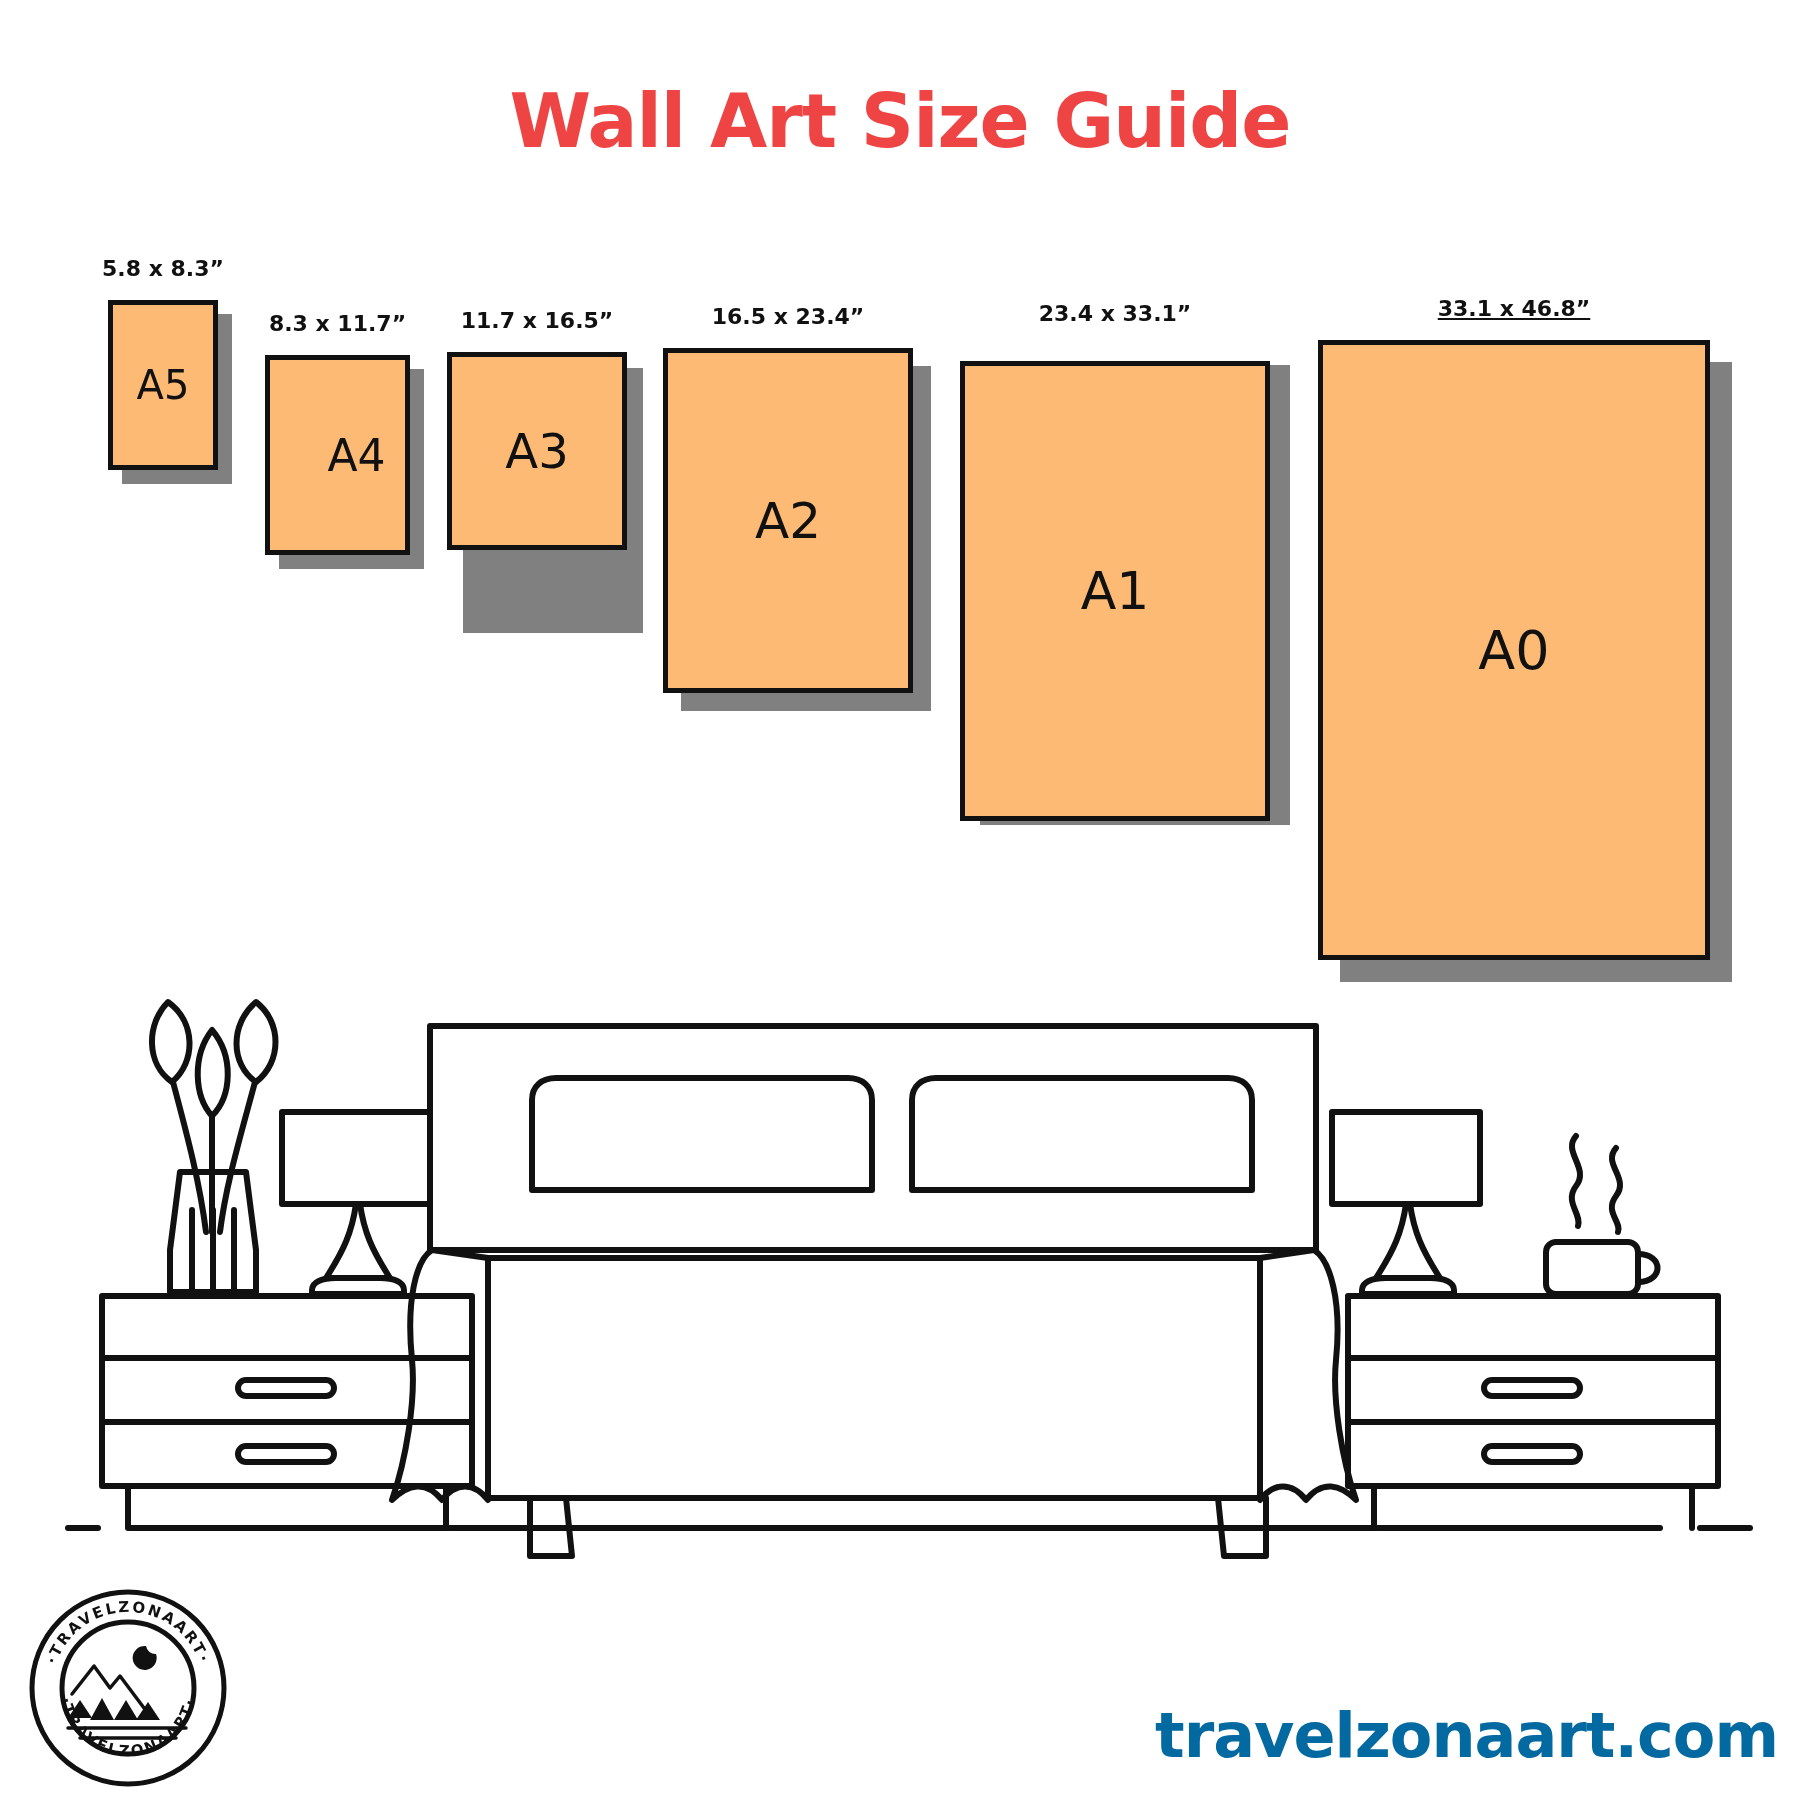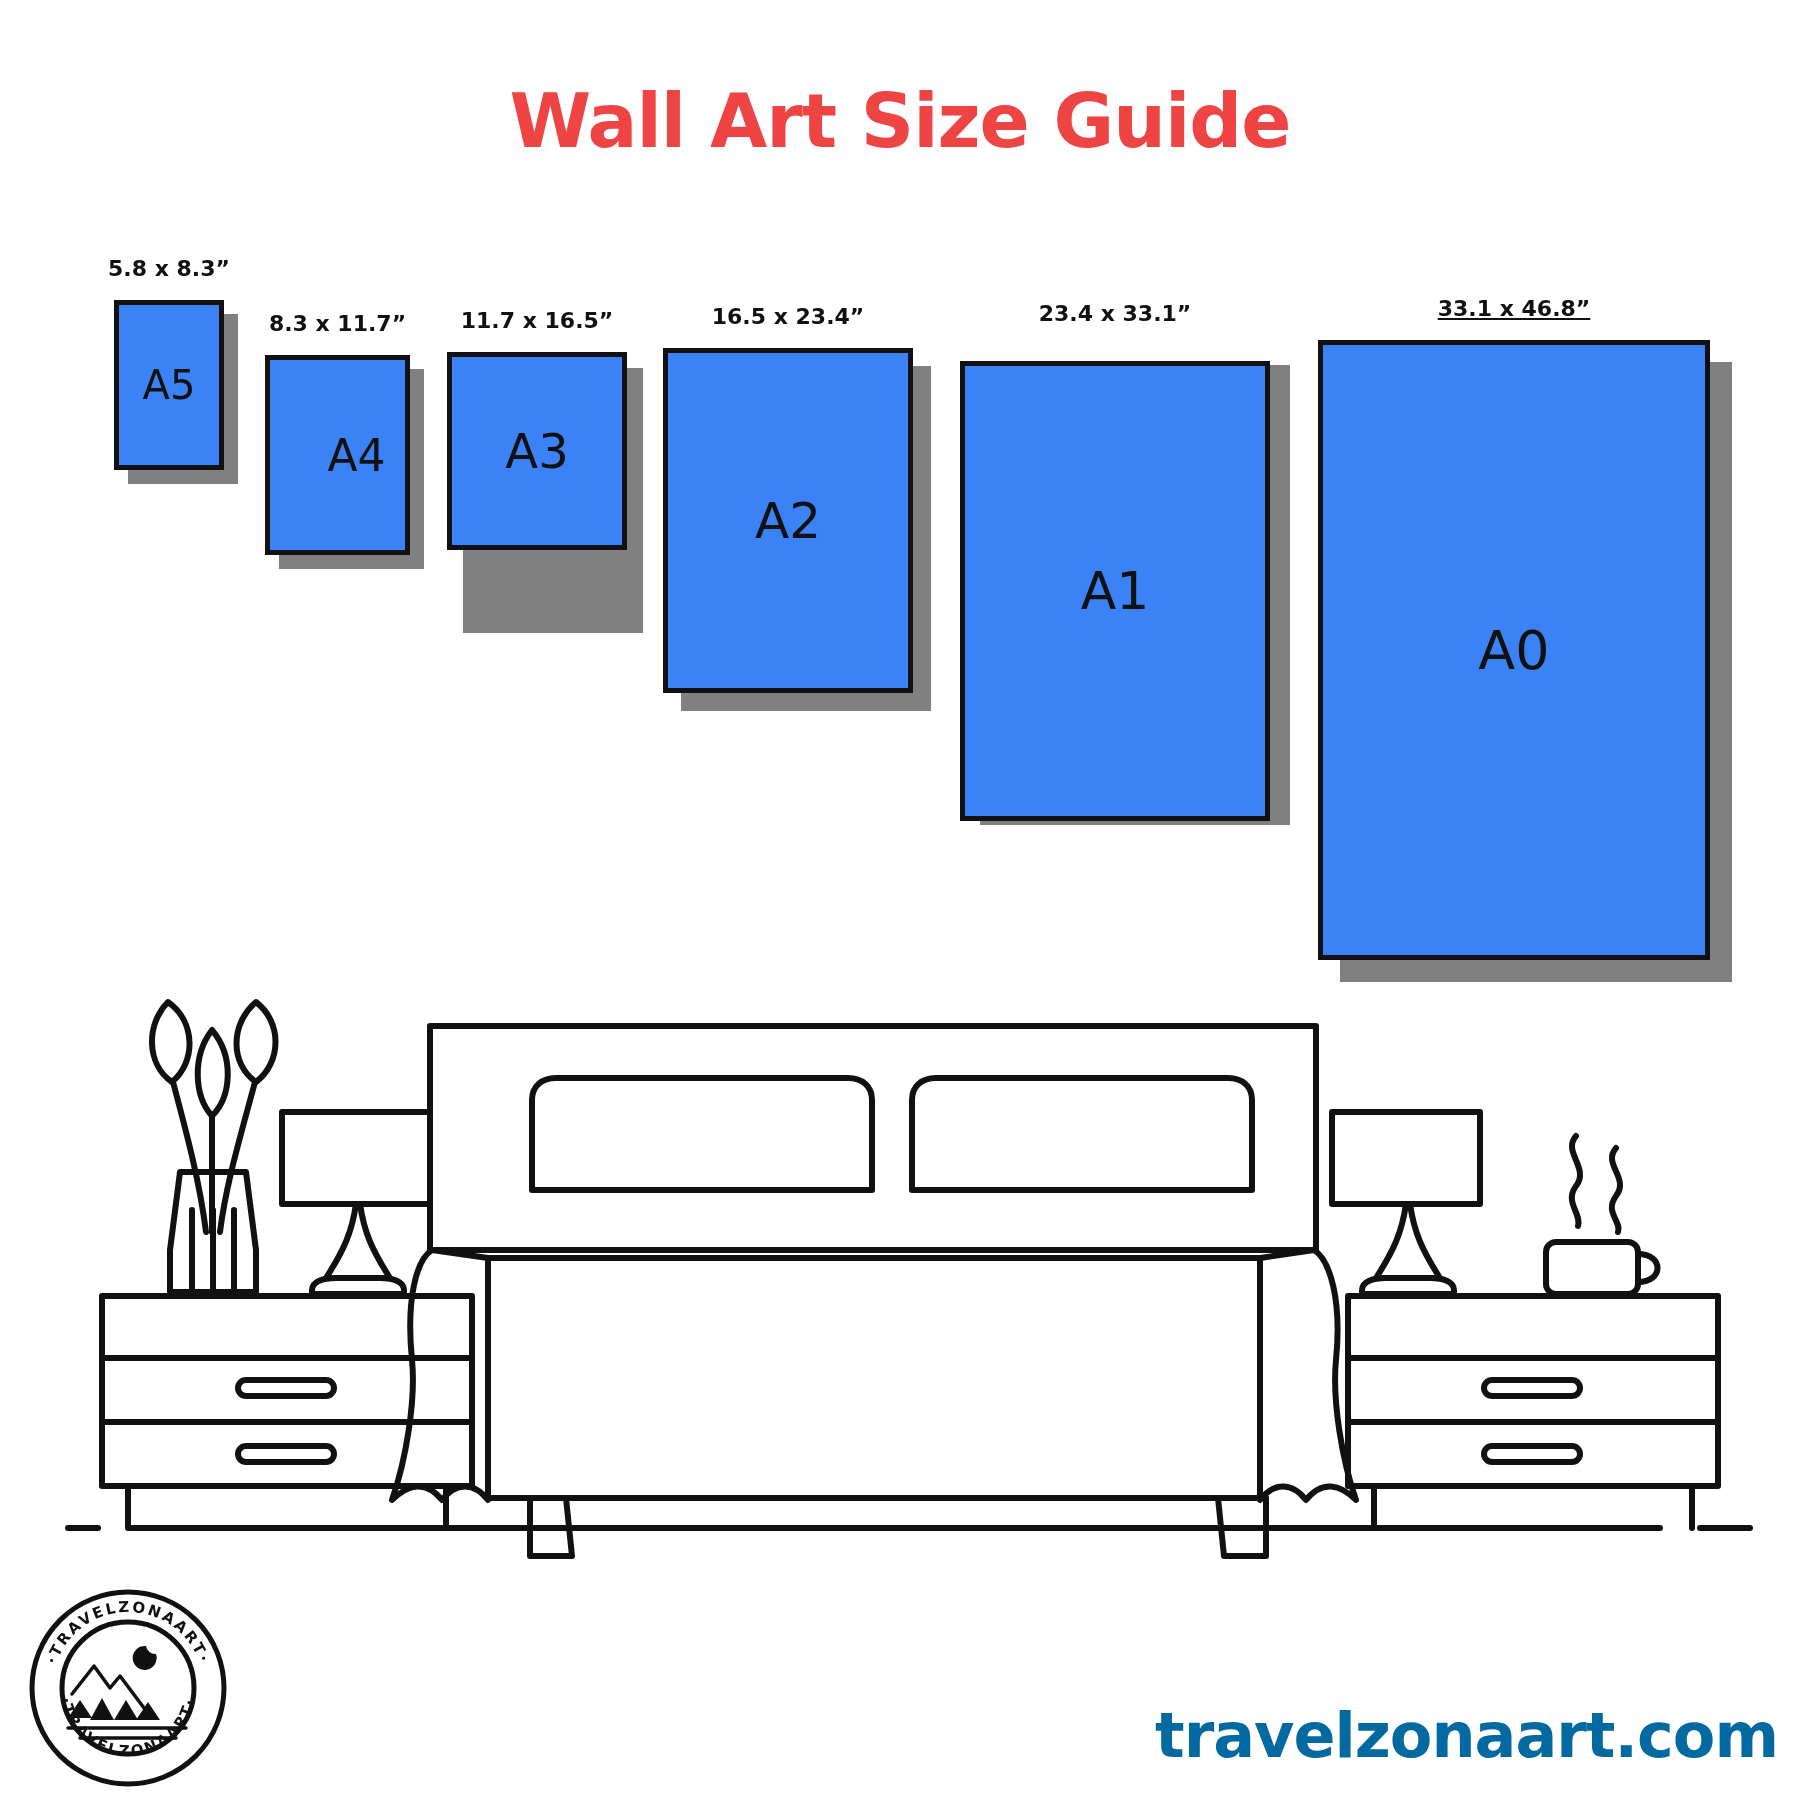--- a/index.html
+++ b/index.html
@@ -48,21 +48,21 @@
     font-weight: 700;
     color: #111111;
     white-space: nowrap;
   }
   .frame-shadow {
     position: absolute;
     background: #808080;
   }
   .frame-box {
     position: absolute;
-    background: #3b82f6;
+    background: #fdba74;
     border: 5px solid #111111;
     box-sizing: border-box;
     display: flex;
     align-items: center;
     justify-content: center;
   }
   .frame-label {
     font-size: 42px;
     font-weight: 500;
     color: #111111;
@@ -97,21 +97,21 @@
     color: #0369a1;
   }
 </style>
 </head>
 <body>
 
 <div id="page-title">Wall Art Size Guide</div>
 
 <div id="frames-row">
 
-  <div class="frame-group" style="left:114px; top:300px; width:110px; height:170px;padding-left:28px;">
+  <div class="frame-group" style="left:108px; top:300px; width:110px; height:170px;padding-left:28px;">
     <div class="frame-dim" style="top:-44px; left:-10px; width:130px;">5.8 x 8.3”</div>
     <div class="frame-shadow" style="left:14px; top:14px; width:110px; height:170px;"></div>
     <div class="frame-box" style="left:0; top:0; width:110px; height:170px;">
       <span class="frame-label" style="font-size:40px;">A5</span>
     </div>
   </div>
 
   <div class="frame-group" style="left:265px; top:355px; width:145px; height:200px;">
     <div class="frame-dim" style="top:-44px; left:-15px; width:175px;">8.3 x 11.7”</div>
     <div class="frame-shadow" style="left:14px; top:14px; width:145px; height:200px;"></div>

